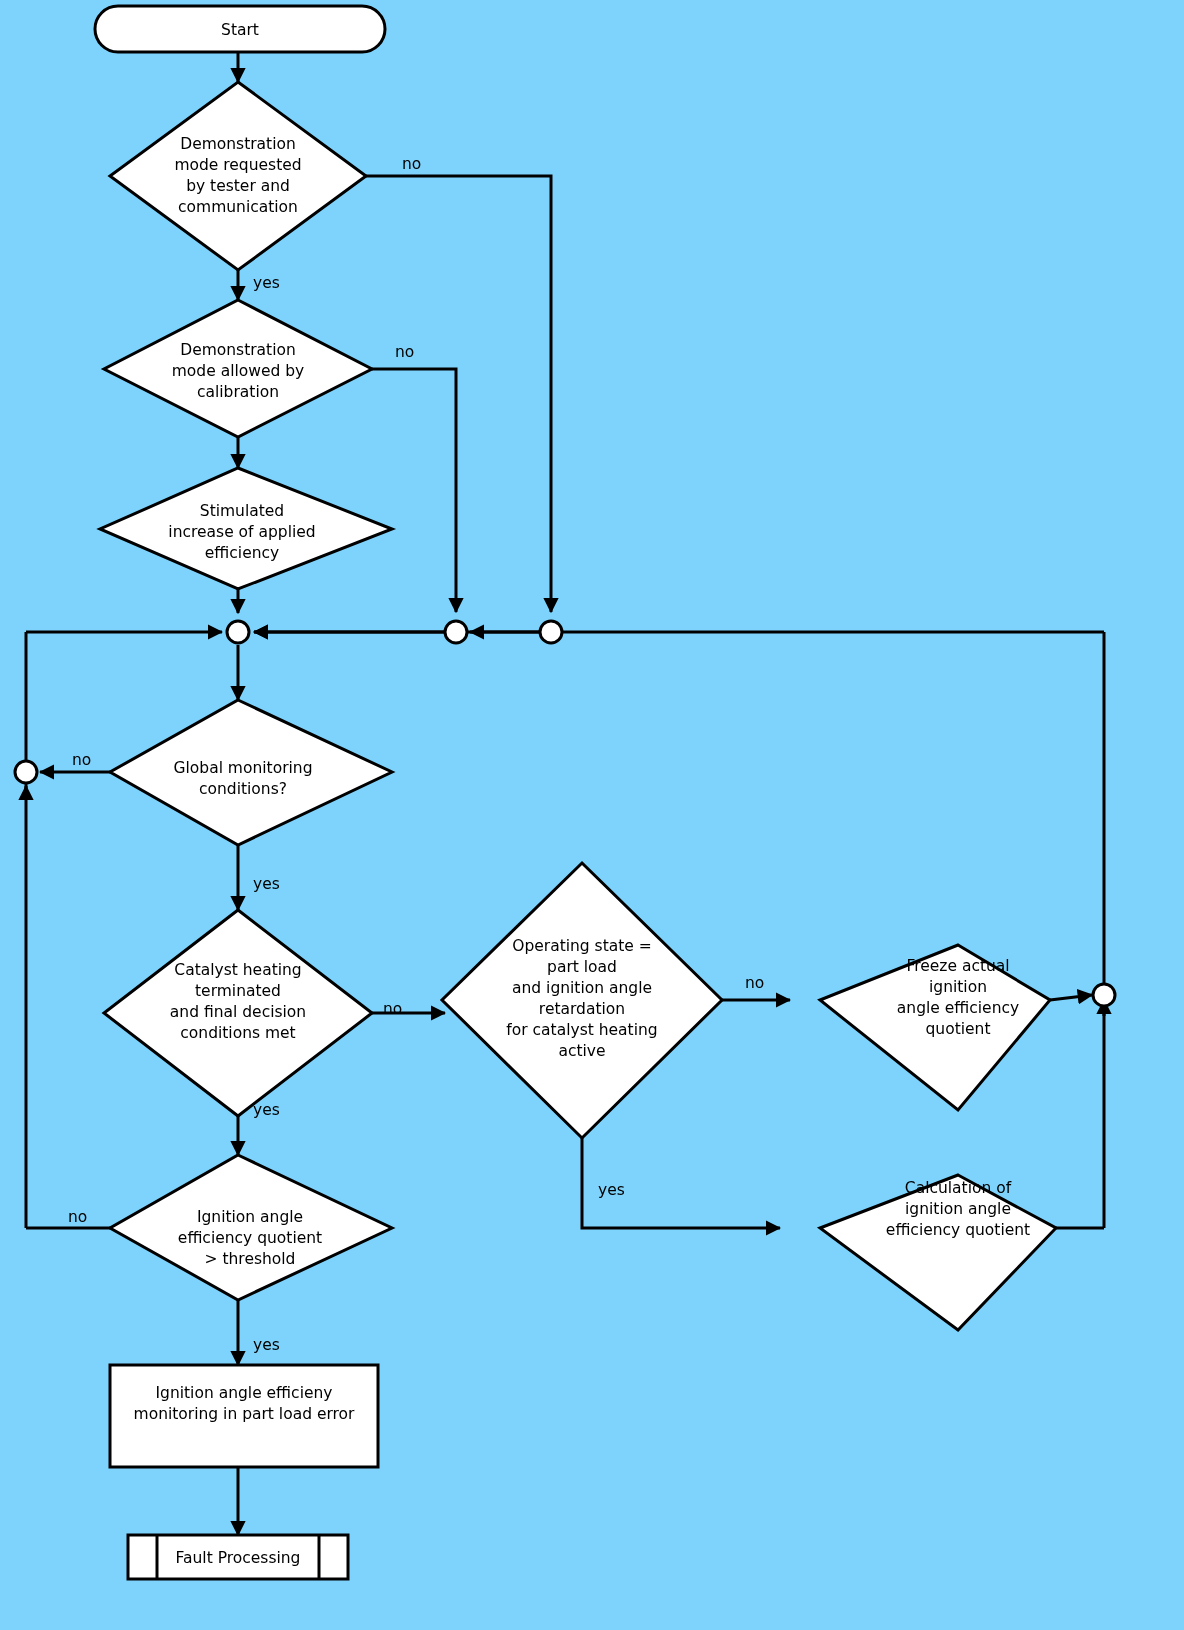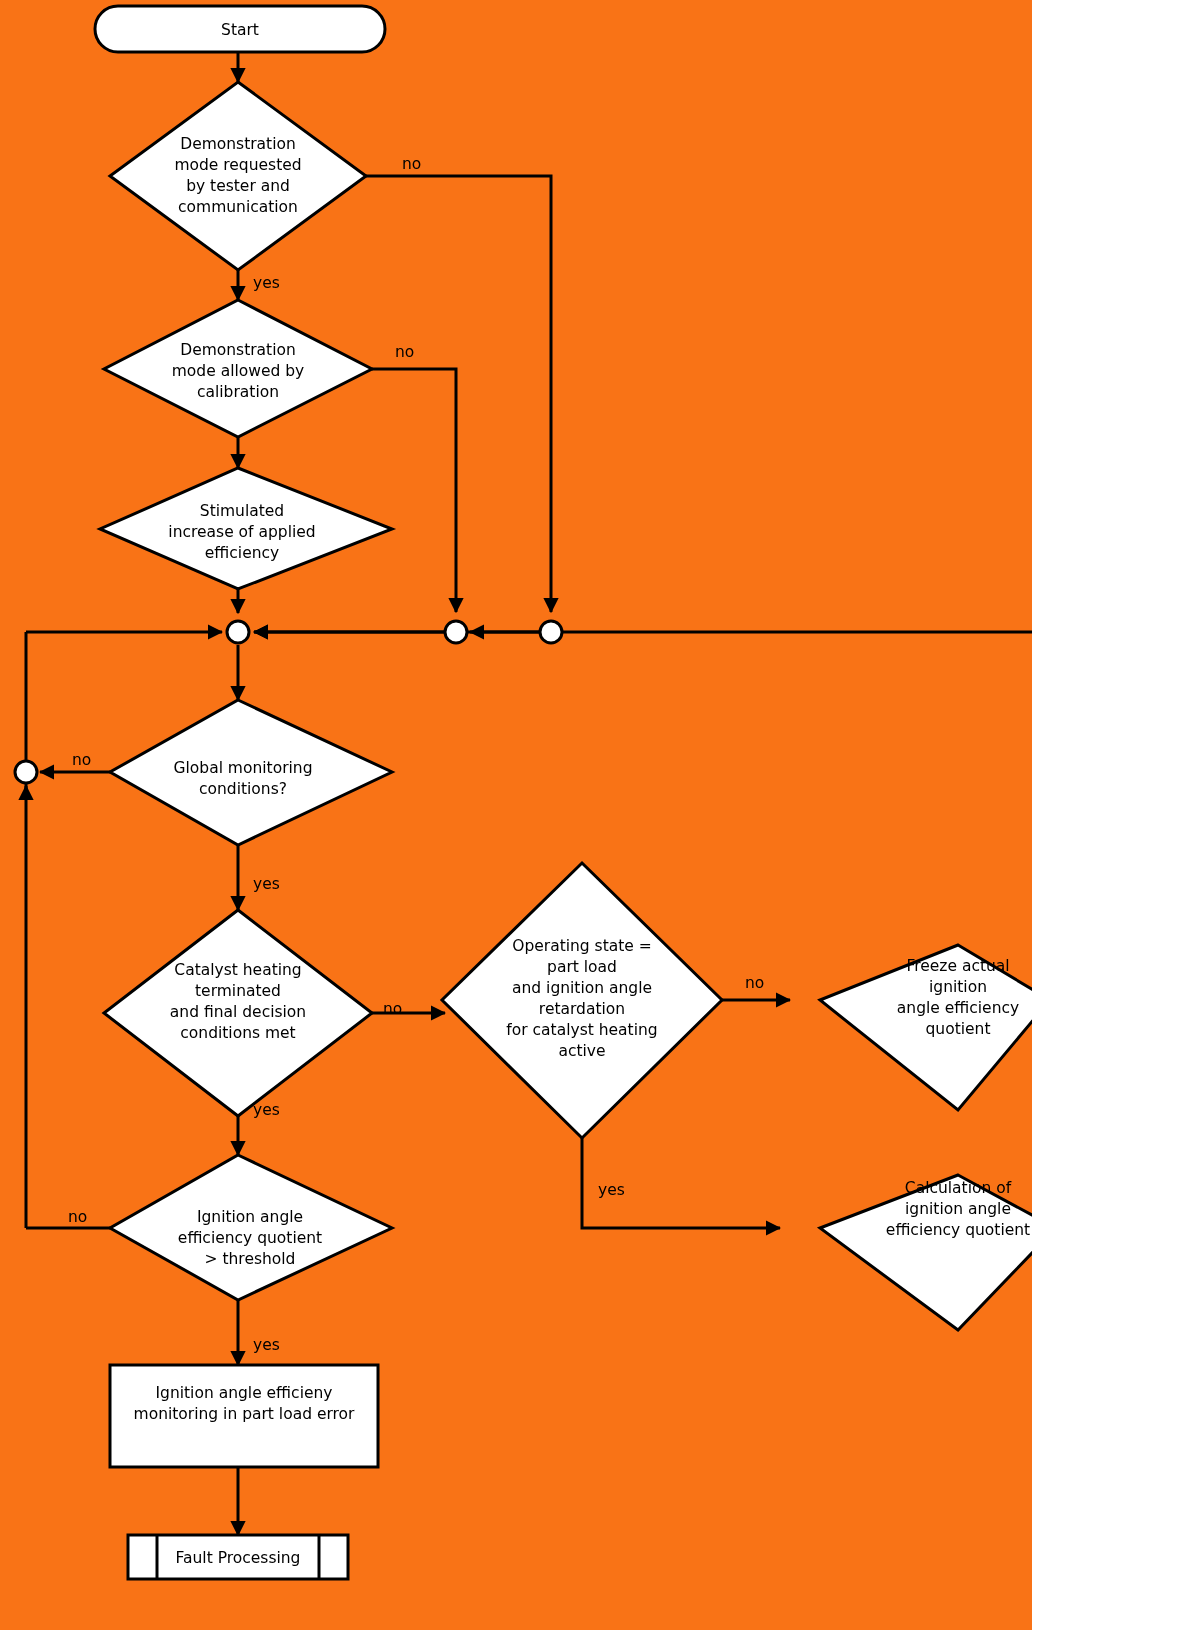--- a/index.html
+++ b/index.html
@@ -1,20 +1,20 @@
 <!DOCTYPE html>
 <html><head>
 <meta charset="utf-8">
 <style>
   html,body{margin:0;padding:0;background:#ffffff;}
   #page{
     position:relative;
-    width:1032px;
+    width:1184px;
     height:1630px;
-    background:#f97316;
+    background:#7dd3fc;
     font-family:"DejaVu Sans", sans-serif;
     overflow:hidden;
   }
   #flow-svg{position:absolute;left:0;top:0;width:1184px;height:1630px;}
   .node-text{
     font-family:"DejaVu Sans", sans-serif;
     font-size:15.5px;
     fill:#000000;
     text-anchor:middle;
     dominant-baseline:middle;

